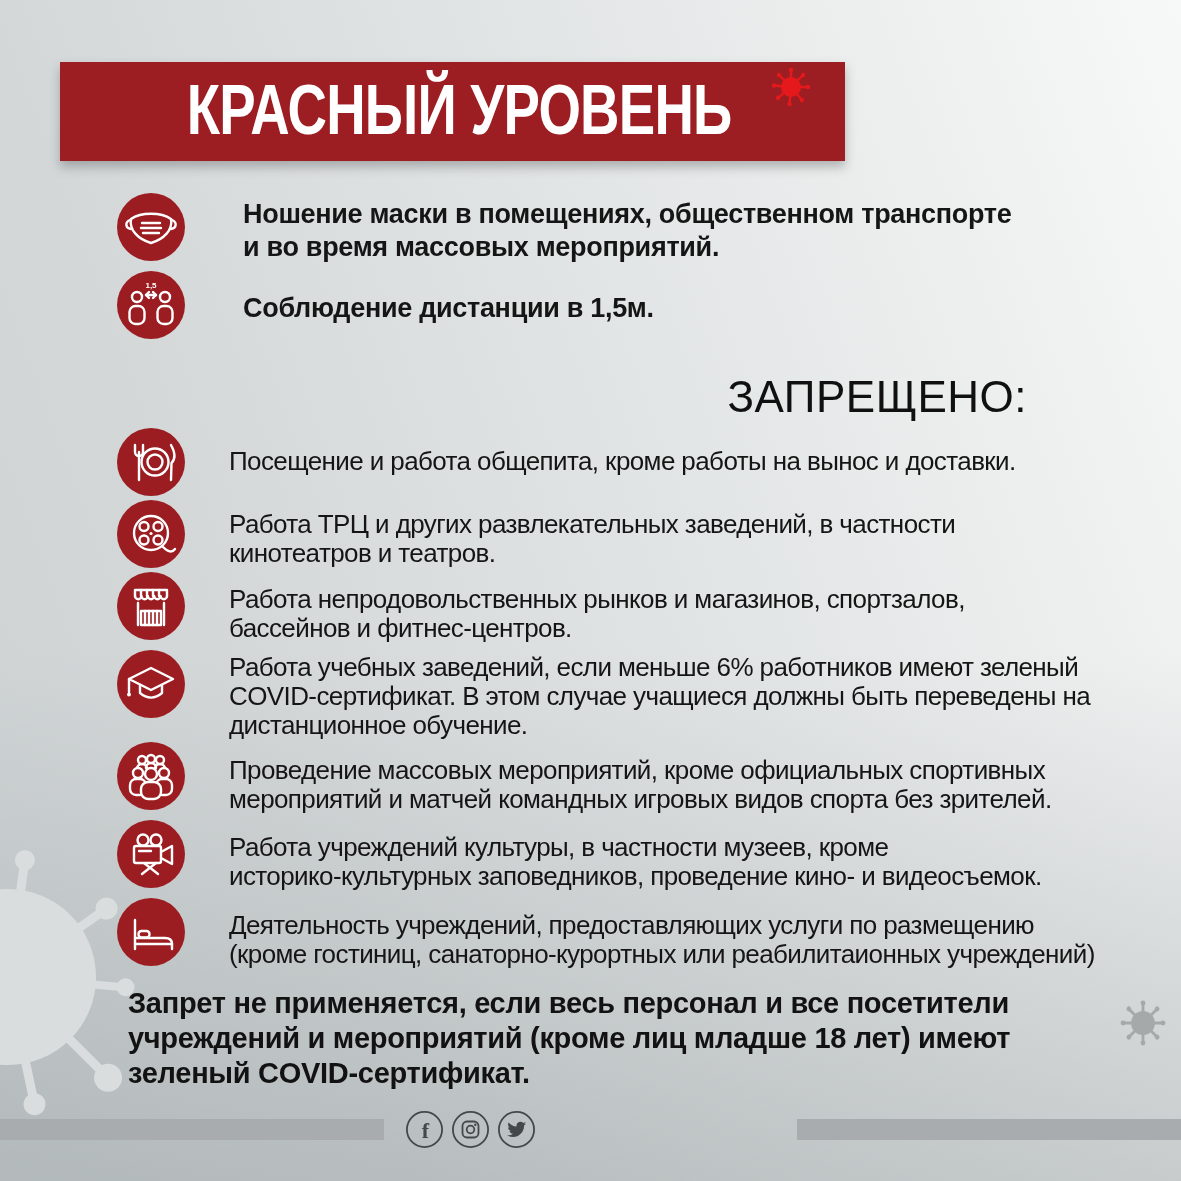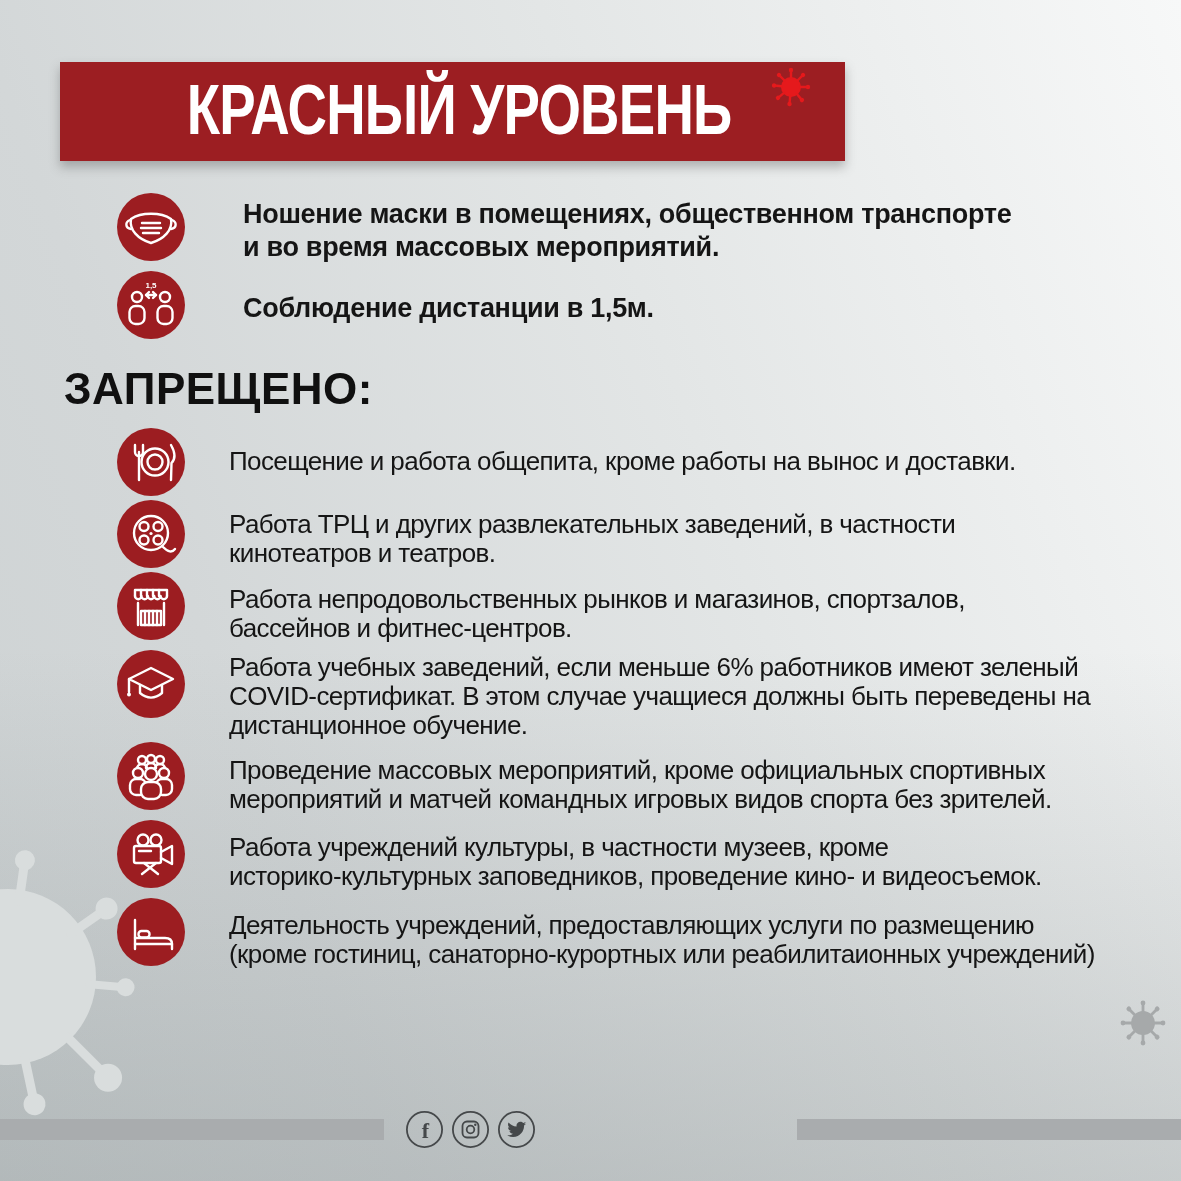--- a/index.html
+++ b/index.html
@@ -32,22 +32,22 @@
   .rule1{top:193px}.rule1 .txt{top:1px}
   .rule2{top:271px}.rule2 .txt{top:17px}
   .p1{top:428px}.p1 .txt{top:15px}
   .p2{top:500px}.p2 .txt{top:6px}
   .p3{top:572px}.p3 .txt{top:9px}
   .p4{top:650px}.p4 .txt{top:-1px}
   .p5{top:742px}.p5 .txt{top:10px}
   .p6{top:820px}.p6 .txt{top:9px}
   .p7{top:898px}.p7 .txt{top:9px}
   
-  .forbidden-heading{position:absolute;left:60px;top:360px;width:955px;text-align:left;
-    font-size:44px;font-weight:bold;color:#101010;letter-spacing:0.5px;z-index:1;margin:4px;}
+  .forbidden-heading{position:absolute;left:60px;top:360px;width:955px;text-align:right;
+    font-size:44px;font-weight:normal;color:#101010;letter-spacing:0.5px;z-index:1;margin:12px;}
   .note{position:absolute;left:128px;top:986px;width:960px;font-size:29px;line-height:35px;
     font-weight:bold;color:#121212;letter-spacing:-0.3px;white-space:pre-line;z-index:1;margin:0;}
   
   .bar{position:absolute;top:1119px;height:21px;background:#a9acae;z-index:1;}
   .bar-left{left:0;width:384px;}
   .bar-right{left:797px;width:384px;}
   .soc{position:absolute;top:1110px;width:39px;height:39px;z-index:1;display:block;}
   .soc-fb{left:405px}.soc-ig{left:451px}.soc-tw{left:497px}
   .site{position:absolute;left:543px;top:1108px;font-size:38px;color:#36393b;letter-spacing:0.5px;z-index:1;margin:0;}
   
@@ -260,20 +260,23 @@
         <path class="st" d="M18,22 V51"></path>
         <rect class="st" x="21.5" y="33" width="11" height="6.5" rx="3"></rect>
         <path class="st" d="M18,40 H48 q7,0 7,6 V51"></path>
         <path class="st" d="M18,46 H55"></path>
       </svg>
     </span>
     <p class="txt p-text">Деятельность учреждений, предоставляющих услуги по размещению
 (кроме гостиниц, санаторно-курортных или реабилитаионных учреждений)</p>
   </div>
 
+  <p class="note">Запрет не применяется, если весь персонал и все посетители
+учреждений и мероприятий (кроме лиц младше 18 лет) имеют
+зеленый COVID-сертификат.</p>
 
   <div class="bar bar-left"></div>
   <div class="bar bar-right"></div>
 
   <span class="soc soc-fb">
     <svg width="39" height="39" viewBox="0 0 39 39">
       <circle class="gi" cx="19.5" cy="19.5" r="17.6"></circle>
       <text x="20.5" y="27.5" font-size="22" font-weight="bold" fill="#45484a" text-anchor="middle" font-family="Liberation Serif, serif">f</text>
     </svg>
   </span>

